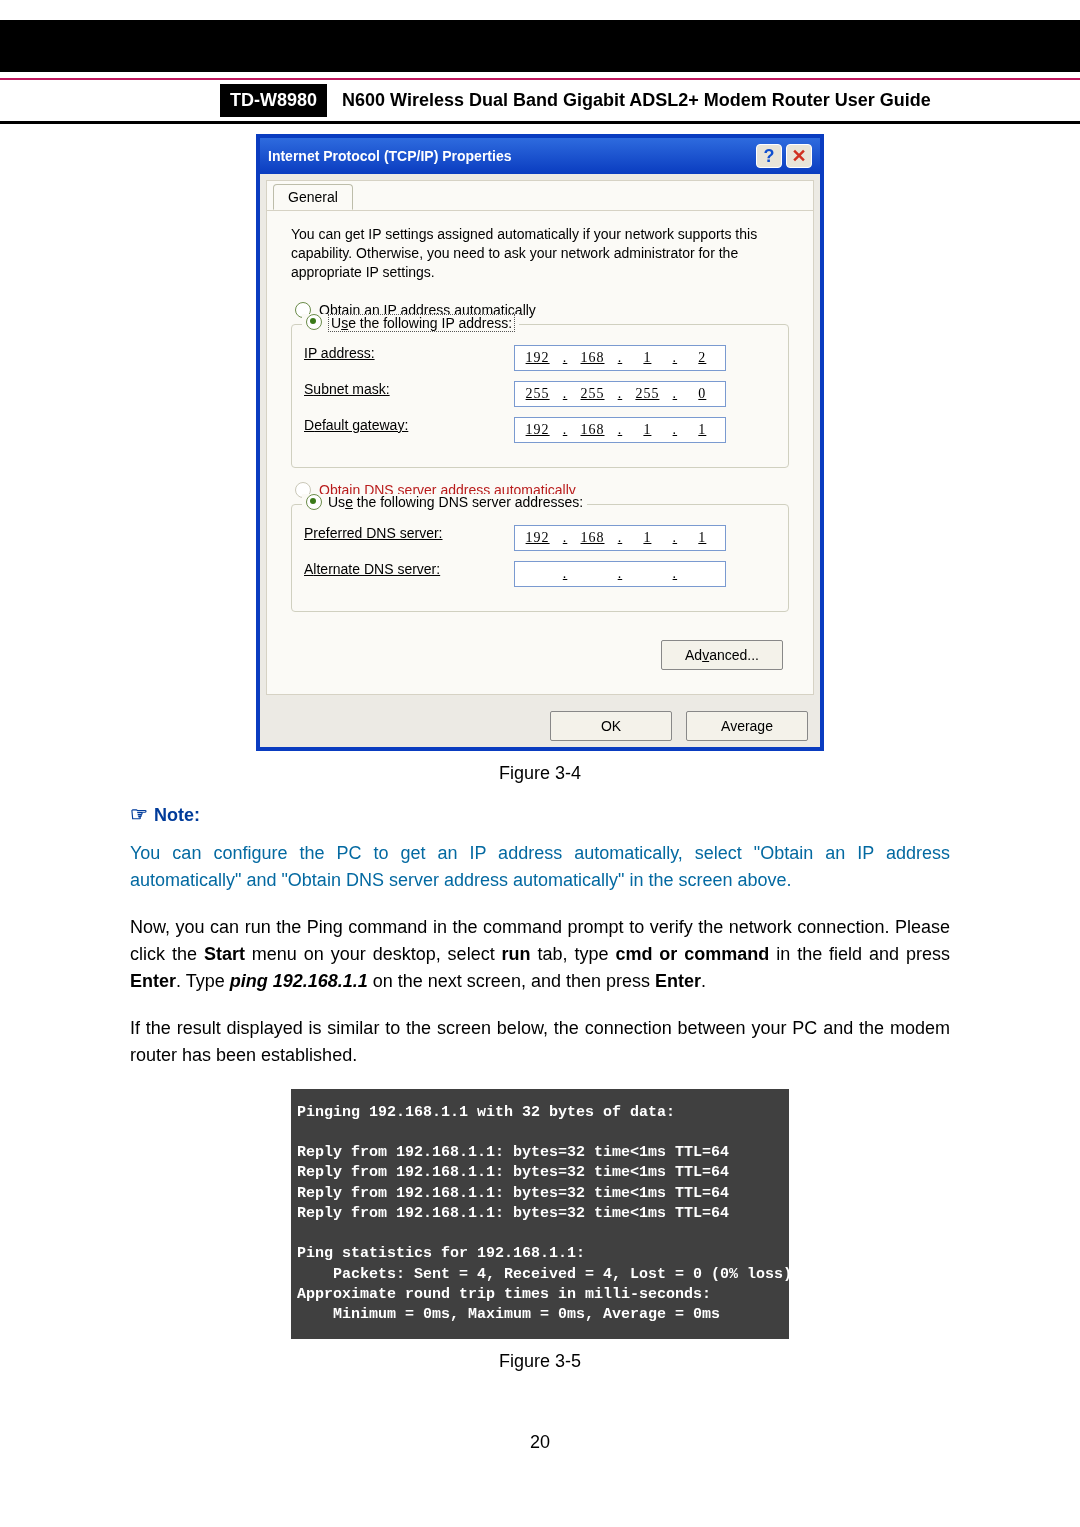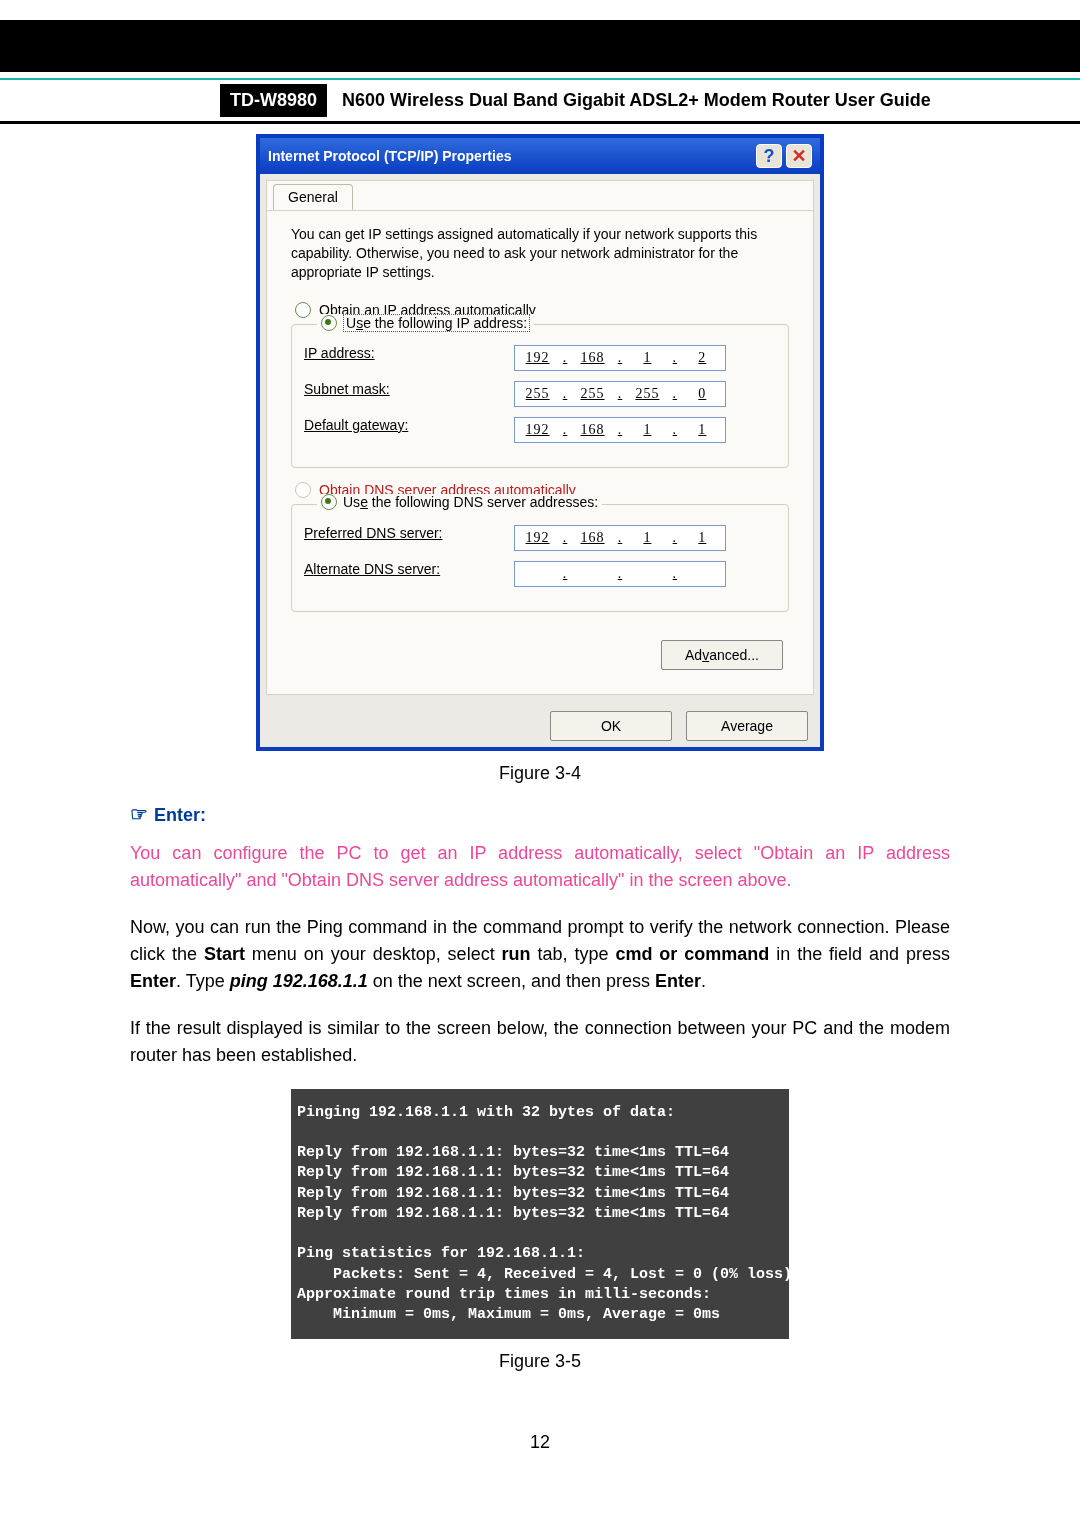--- a/index.html
+++ b/index.html
@@ -15,21 +15,21 @@
     margin: 0 auto;
     position: relative;
     background: #fff;
   }
   .blackbar {
     height: 52px;
     background: #000;
     margin: 20px 0 0 0;
   }
   .header-row {
-    border-top: 2px solid #14b8a6;
+    border-top: 2px solid #be185d;
     border-bottom: 3px solid #000;
     padding: 4px 0;
     margin: 6px 0 10px 0;
     font-weight: bold;
     font-size: 18px;
   }
   .header-inner {
     margin-left: 220px;
     white-space: nowrap;
   }
@@ -99,22 +99,22 @@
   .radio.sel::after {
     content: ""; position:absolute; top:3px; left:3px; width:6px; height:6px; border-radius:50%; background:#3a7a18;
   }
   .radio-label { }
   .radio-label.selected { border: 1px dotted #555; padding: 0 2px; }
   .fieldset {
     border: 1px solid #d0d0c0; border-radius:4px; margin: 0 0 14px 0; padding: 10px 12px 14px 12px;
     position: relative;
   }
   .fieldset > .legend-radio {
-    position: absolute; top: -11px; left: 25px; background:#fbfaf6; padding: 0 4px;
-    display:flex; align-items:center; gap:6px;
+    position: absolute; top: -11px; left: 10px; background:#fbfaf6; padding: 0 4px;
+    display:flex; gap:6px;
   }
   .form-row { display:flex; align-items:flex-start; margin: 10px 0; text-decoration: underline; }
   .form-label { width: 210px; }
   .ip-input {
     border: 1px solid #7a9ad0; background:#fff; width: 210px; height: 24px;
     display:flex; align-items:center; justify-content:space-around; font-family: Tahoma; letter-spacing: 1px;
   }
   .ip-oct { width: 40px; text-align:center; display:inline-block; }
   .adv-row { text-align:right; padding: 14px 6px 10px 0; border-top:0; }
   .btn {
@@ -125,21 +125,21 @@
     text-align:right; padding: 10px 12px 6px 0;
   }
   .figcap { text-align:center; margin: 12px 0 18px 0; font-size: 18px; }
   .note-head {
     color: #003b9a; font-weight: bold; margin: 0 0 14px 130px; font-size: 18px;
   }
   .hand { font-size: 20px; margin-right: 6px; }
   .bodytext {
     margin: 0 130px 20px 130px; text-align: justify; line-height: 1.5; font-size: 18px;
   }
-  .bodytext.blue { color: #ec4899; }
+  .bodytext.blue { color: #0369a1; }
   .b { font-weight: bold; }
   .bi { font-weight: bold; font-style: italic; }
   .cmd-wrap {
     width: 480px; margin: 6px auto 0 auto; background:#404040; color:#fff;
     font-family: "Courier New", monospace; font-size: 15px; padding: 14px 12px 14px 6px;
     white-space: pre; line-height: 1.35; font-weight: bold;
   }
   .pagenum { text-align:center; margin: 60px 0 40px 0; font-size: 18px; }
   .disabled { color: #b91c1c; }
   .u { text-decoration: underline; }
@@ -249,21 +249,21 @@
     </div>
     <div class="ok-row">
       <span class="btn">OK</span>
       <span class="btn">Average</span>
     </div>
   </div>
 
   <div class="figcap">Figure 3-4</div>
 
   <div class="note-head">
-    <span class="hand">☞</span><span>Enter:</span>
+    <span class="hand">☞</span><span>Note:</span>
   </div>
 
   <div class="bodytext blue">You can configure the PC to get an IP address automatically, select "Obtain an IP address automatically" and "Obtain DNS server address automatically" in the screen above.</div>
 
   <div class="bodytext">
     <span>Now, you can run the Ping command in the command prompt to verify the network connection. Please click the </span><span class="b">Start</span><span> menu on your desktop, select </span><span class="b">run</span><span> tab, type </span><span class="b">cmd or command</span><span> in the field and press </span><span class="b">Enter</span><span>. Type </span><span class="bi">ping 192.168.1.1</span><span> on the next screen, and then press </span><span class="b">Enter</span><span>.</span>
   </div>
 
   <div class="bodytext">If the result displayed is similar to the screen below, the connection between your PC and the modem router has been established.</div>
 
@@ -274,14 +274,14 @@
 Reply from 192.168.1.1: bytes=32 time&lt;1ms TTL=64
 Reply from 192.168.1.1: bytes=32 time&lt;1ms TTL=64
 
 Ping statistics for 192.168.1.1:
     Packets: Sent = 4, Received = 4, Lost = 0 (0% loss),
 Approximate round trip times in milli-seconds:
     Minimum = 0ms, Maximum = 0ms, Average = 0ms</div>
 
   <div class="figcap">Figure 3-5</div>
 
-  <div class="pagenum">12</div>
+  <div class="pagenum">20</div>
 </div>
 
 </body></html>

